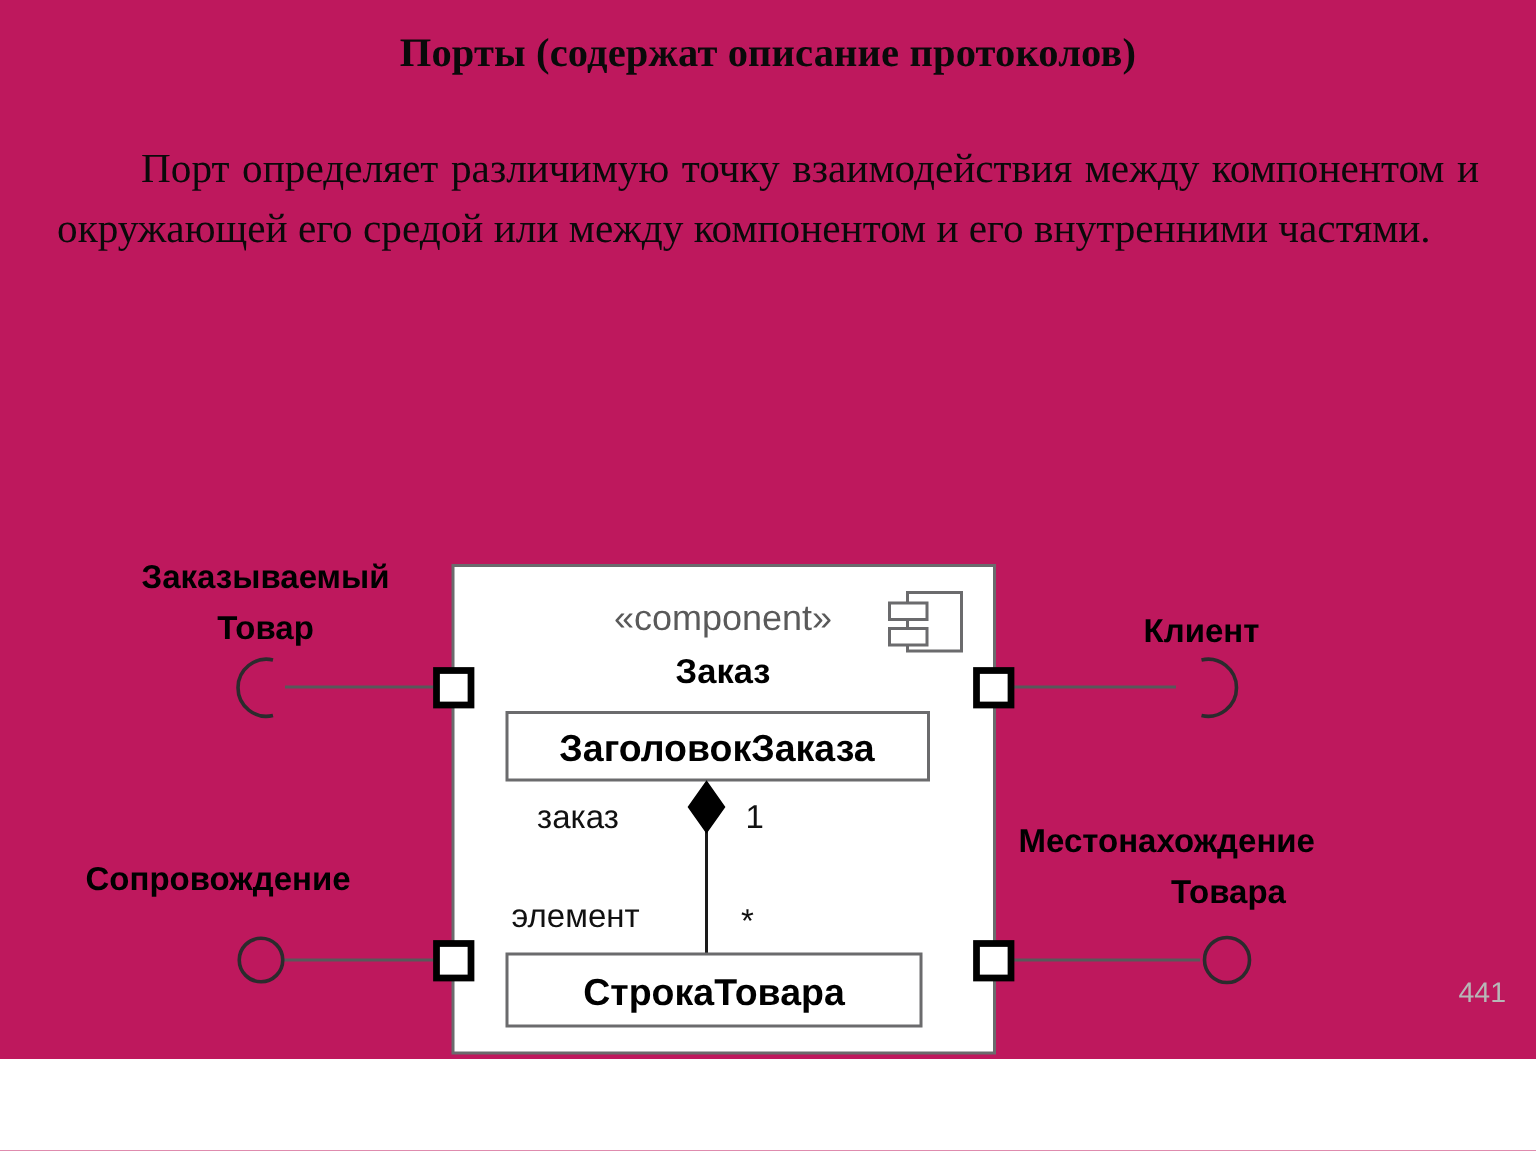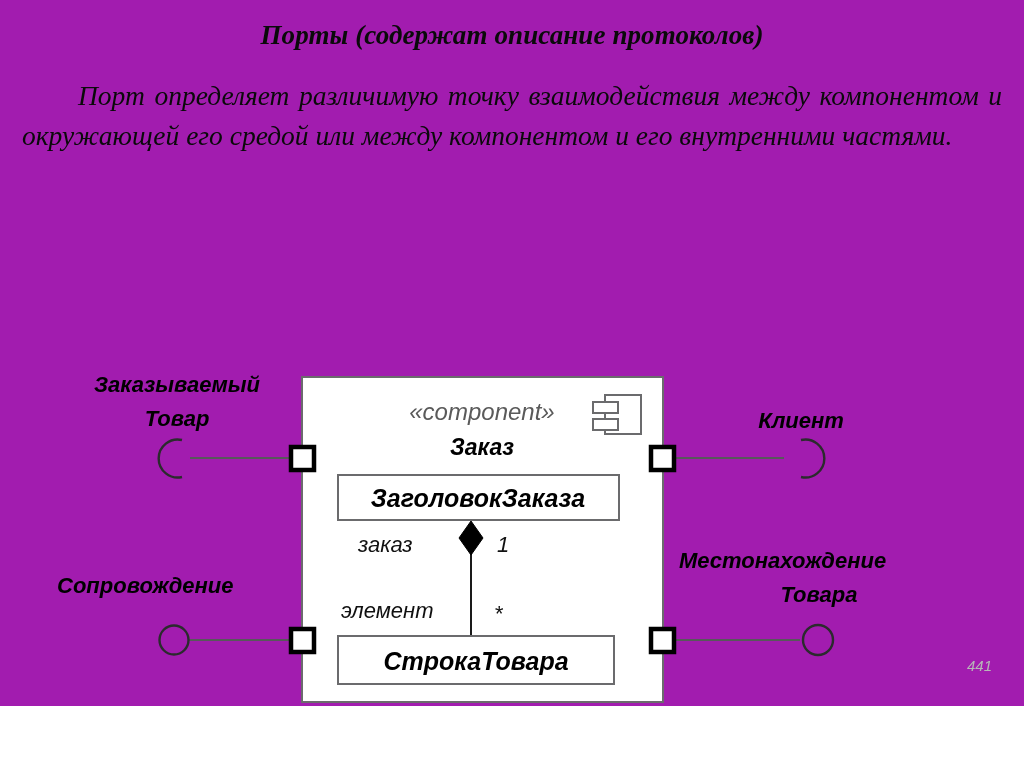--- a/index.html
+++ b/index.html
@@ -5,25 +5,24 @@
 <style>
   html, body {
     margin: 0;
     padding: 0;
     background: #ffffff;
   }
   #slide {
     position: relative;
     width: 1024px;
     height: 706px;
-    background: #a21caf;
+    background: #be185d;
     overflow: hidden;
     font-family: "Liberation Serif", "DejaVu Serif", serif;
     color: #000000;
-    font-style: italic;
   }
 
   
   #slide-title {
     position: absolute;
     left: 0;
     top: 20px;
     width: 1024px;
     text-align: center;
     font-family: "Liberation Serif", "DejaVu Serif", serif;
@@ -36,37 +35,37 @@
   #body-text {
     position: absolute;
     left: 22px;
     top: 76px;
     width: 980px;
     font-size: 27.5px;
     line-height: 40px;
     color: #0a0a0a;
   }
   #body-text p {
-    margin: 0;
+    margin: 16px;
     text-align: justify;
     text-indent: 56px;
     -webkit-hyphens: none;
     hyphens: none;
   }
   #body-text p.last-line-free {
     text-align-last: left;
   }
 
   
   #page-number {
     position: absolute;
-    right: 32px;
+    right: 20px;
     bottom: 32px;
     font-family: "Liberation Sans", "DejaVu Sans", sans-serif;
-    font-size: 15px;
+    font-size: 19px;
     color: #b7b7b7;
   }
 
   
   #diagram {
     position: absolute;
     left: 0;
     top: 340px;
     width: 1024px;
     height: 400px;

